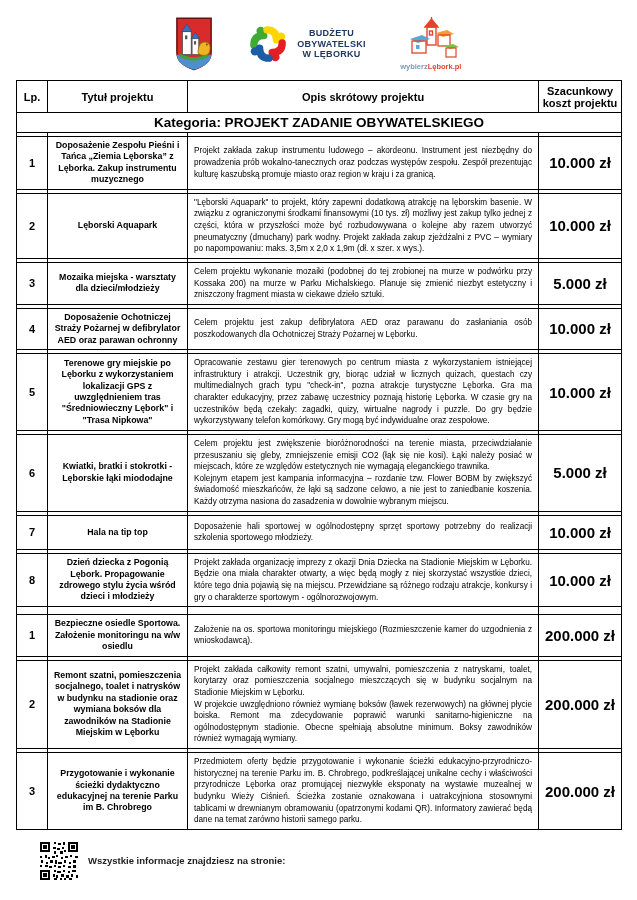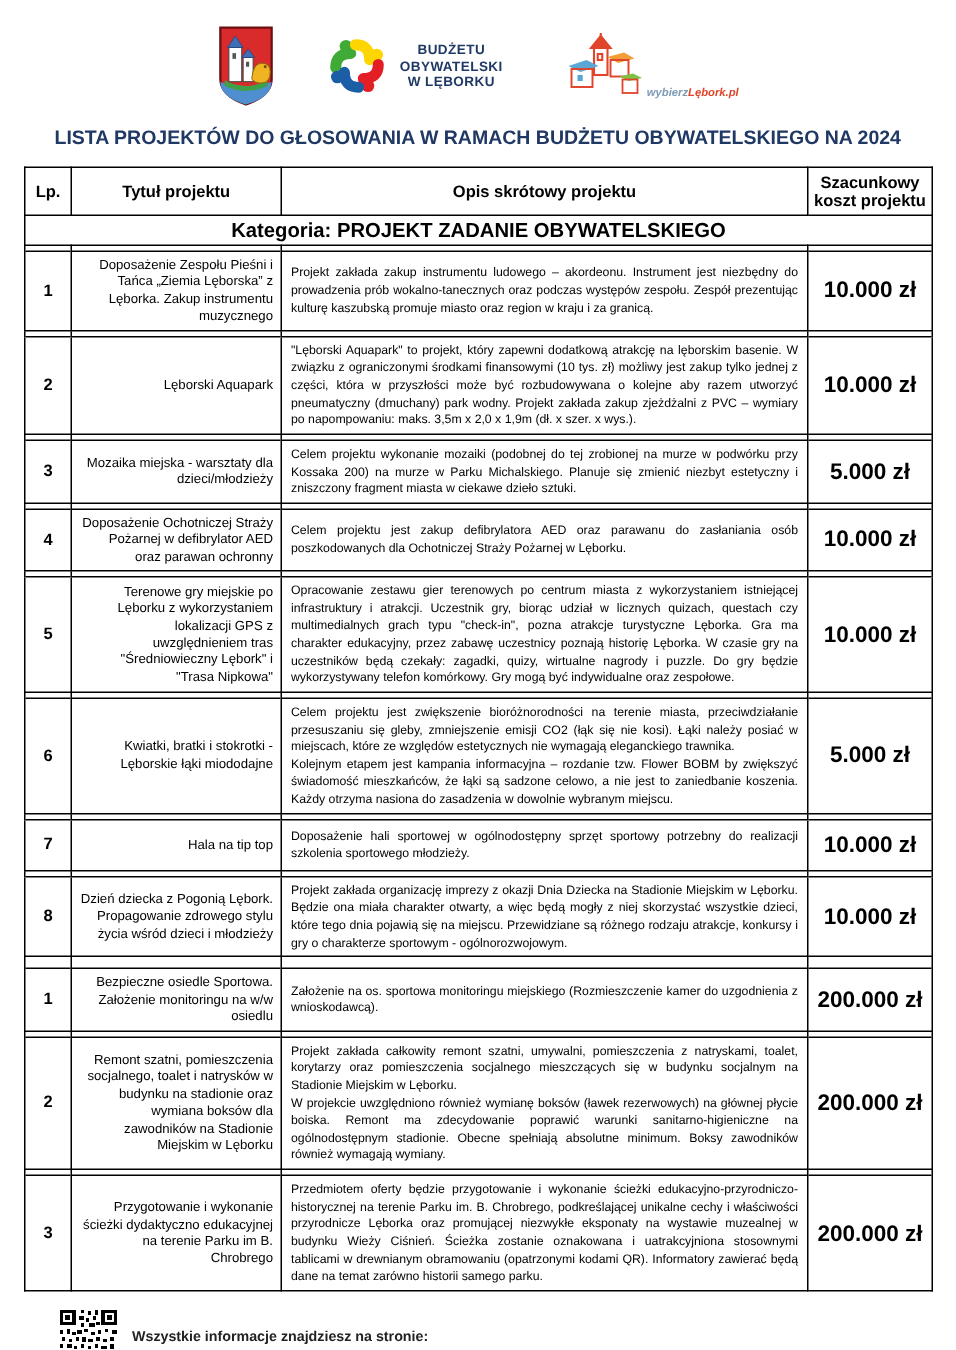--- a/index.html
+++ b/index.html
@@ -7,40 +7,40 @@
   body {
     width:637px; height:900px; overflow:hidden;
     font-family:"Liberation Sans", sans-serif; color:#000;
   }
   .page { padding:12px 16px 0 16px; }
 
   
   .logos { display:flex; justify-content:center; align-items:center; gap:34px; height:64px; margin-bottom:4px; }
   .logo-budget { display:flex; align-items:center; gap:8px; }
   .logo-budget-text { text-align:center; font-weight:bold; font-size:9px; line-height:1.15; color:#1f3864; letter-spacing:.3px; }
-  .logo-site { display:flex; flex-direction:row; align-items:flex-end;font-style:italic; }
+  .logo-site { display:flex; flex-direction:column; align-items:center; }
   .logo-site-text { font-size:7.5px; font-weight:bold; margin-top:1px; }
   .logo-site-text .pfx { color:#7d9ab5; }
   .logo-site-text .sfx { color:#e0452b; }
 
   .doc-title { text-align:center; font-weight:bold; font-size:13px; color:#1f3864; margin:8px 0 12px 0; }
 
   
   table.projects { border-collapse:collapse; width:605px; table-layout:fixed; }
   .projects td, .projects th { border:1px solid #000; vertical-align:middle; }
   col.c-num  { width:31px; }
   col.c-title{ width:140px; }
   col.c-desc { width:351px; }
   col.c-cost { width:83px; }
   .projects th { font-size:11px; padding:3px 0; height:32px; font-weight:bold; }
   tr.cat td { font-size:13.5px; font-weight:bold; text-align:center; padding:2px; height:20px; }
   tr.spacer td { border-top:none; border-bottom:none; height:4px; padding:0; }
   .project-row td { height:34px; }
   td.num   { text-align:center; font-weight:bold; font-size:11px; }
-  td.ptitle{ font-weight:normal; font-size:8.8px; text-align:right; padding:3px 5px; line-height:1.3; }
+  td.ptitle{ font-weight:bold; font-size:8.8px; text-align:center; padding:3px 5px; line-height:1.3; }
   td.pdesc { font-size:8.2px; text-align:justify; padding:3px 6px; line-height:1.42; white-space:pre-line; }
   td.pcost { font-weight:bold; font-size:15px; text-align:center; }
 
   
   .footer { display:flex; align-items:center; gap:10px; margin:12px 0 0 24px; }
   .footer-note { font-size:9.5px; color:#222; font-weight:bold; }
 </style>
 </head>
 <body>
 
@@ -103,21 +103,20 @@
         <path d="M44 29 L53 27 L59 30 L50 32 Z" fill="#7dc242"></path>
         <rect x="46" y="31" width="10" height="9" fill="none" stroke="#e0452b" stroke-width="1.2"></rect>
         <rect x="16" y="28" width="3.5" height="4" fill="#5aa7d6"></rect>
       </svg>
       <div class="logo-site-text">
         <span class="pfx">wybierz</span><span class="sfx">Lębork.pl</span>
       </div>
     </div>
   </div>
 
-  <div class="doc-title">LISTA PROJEKTÓW DO GŁOSOWANIA W RAMACH BUDŻETU OBYWATELSKIEGO NA 2024</div>
 
   <table class="projects">
     <colgroup>
       <col class="c-num">
         <col class="c-title">
         <col class="c-desc">
         <col class="c-cost">
     </colgroup>
     <thead>
       <tr>

